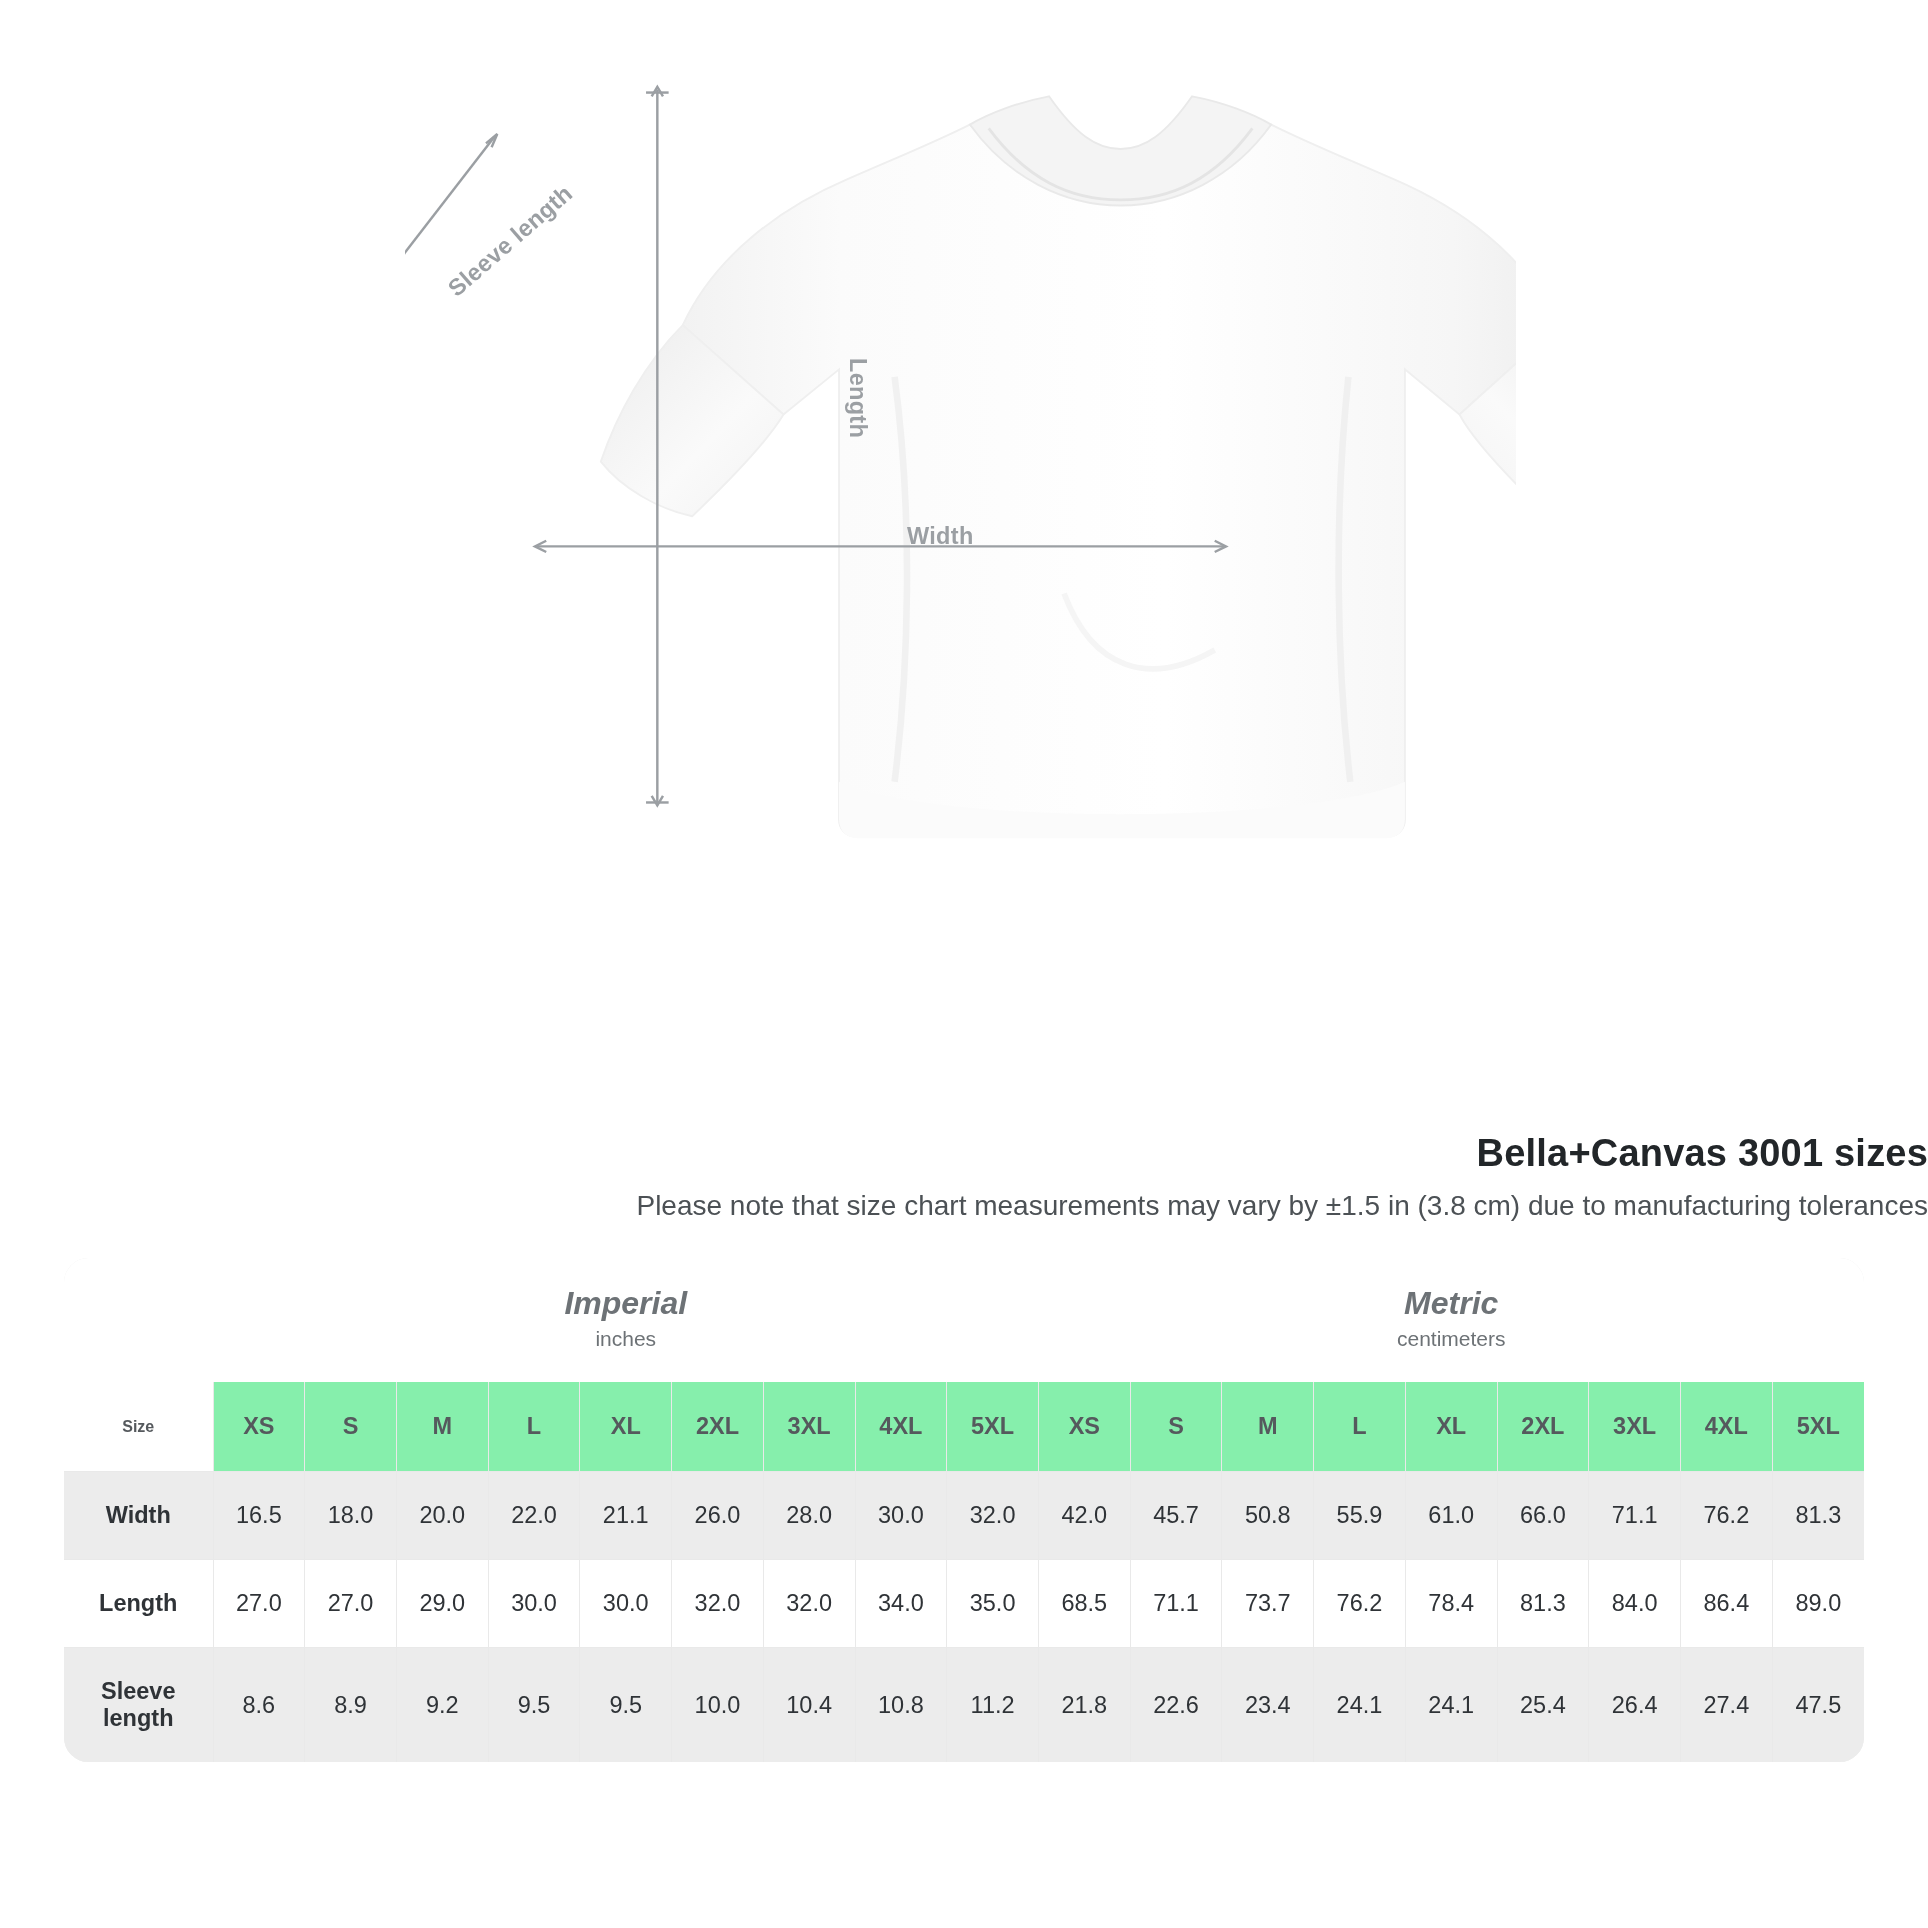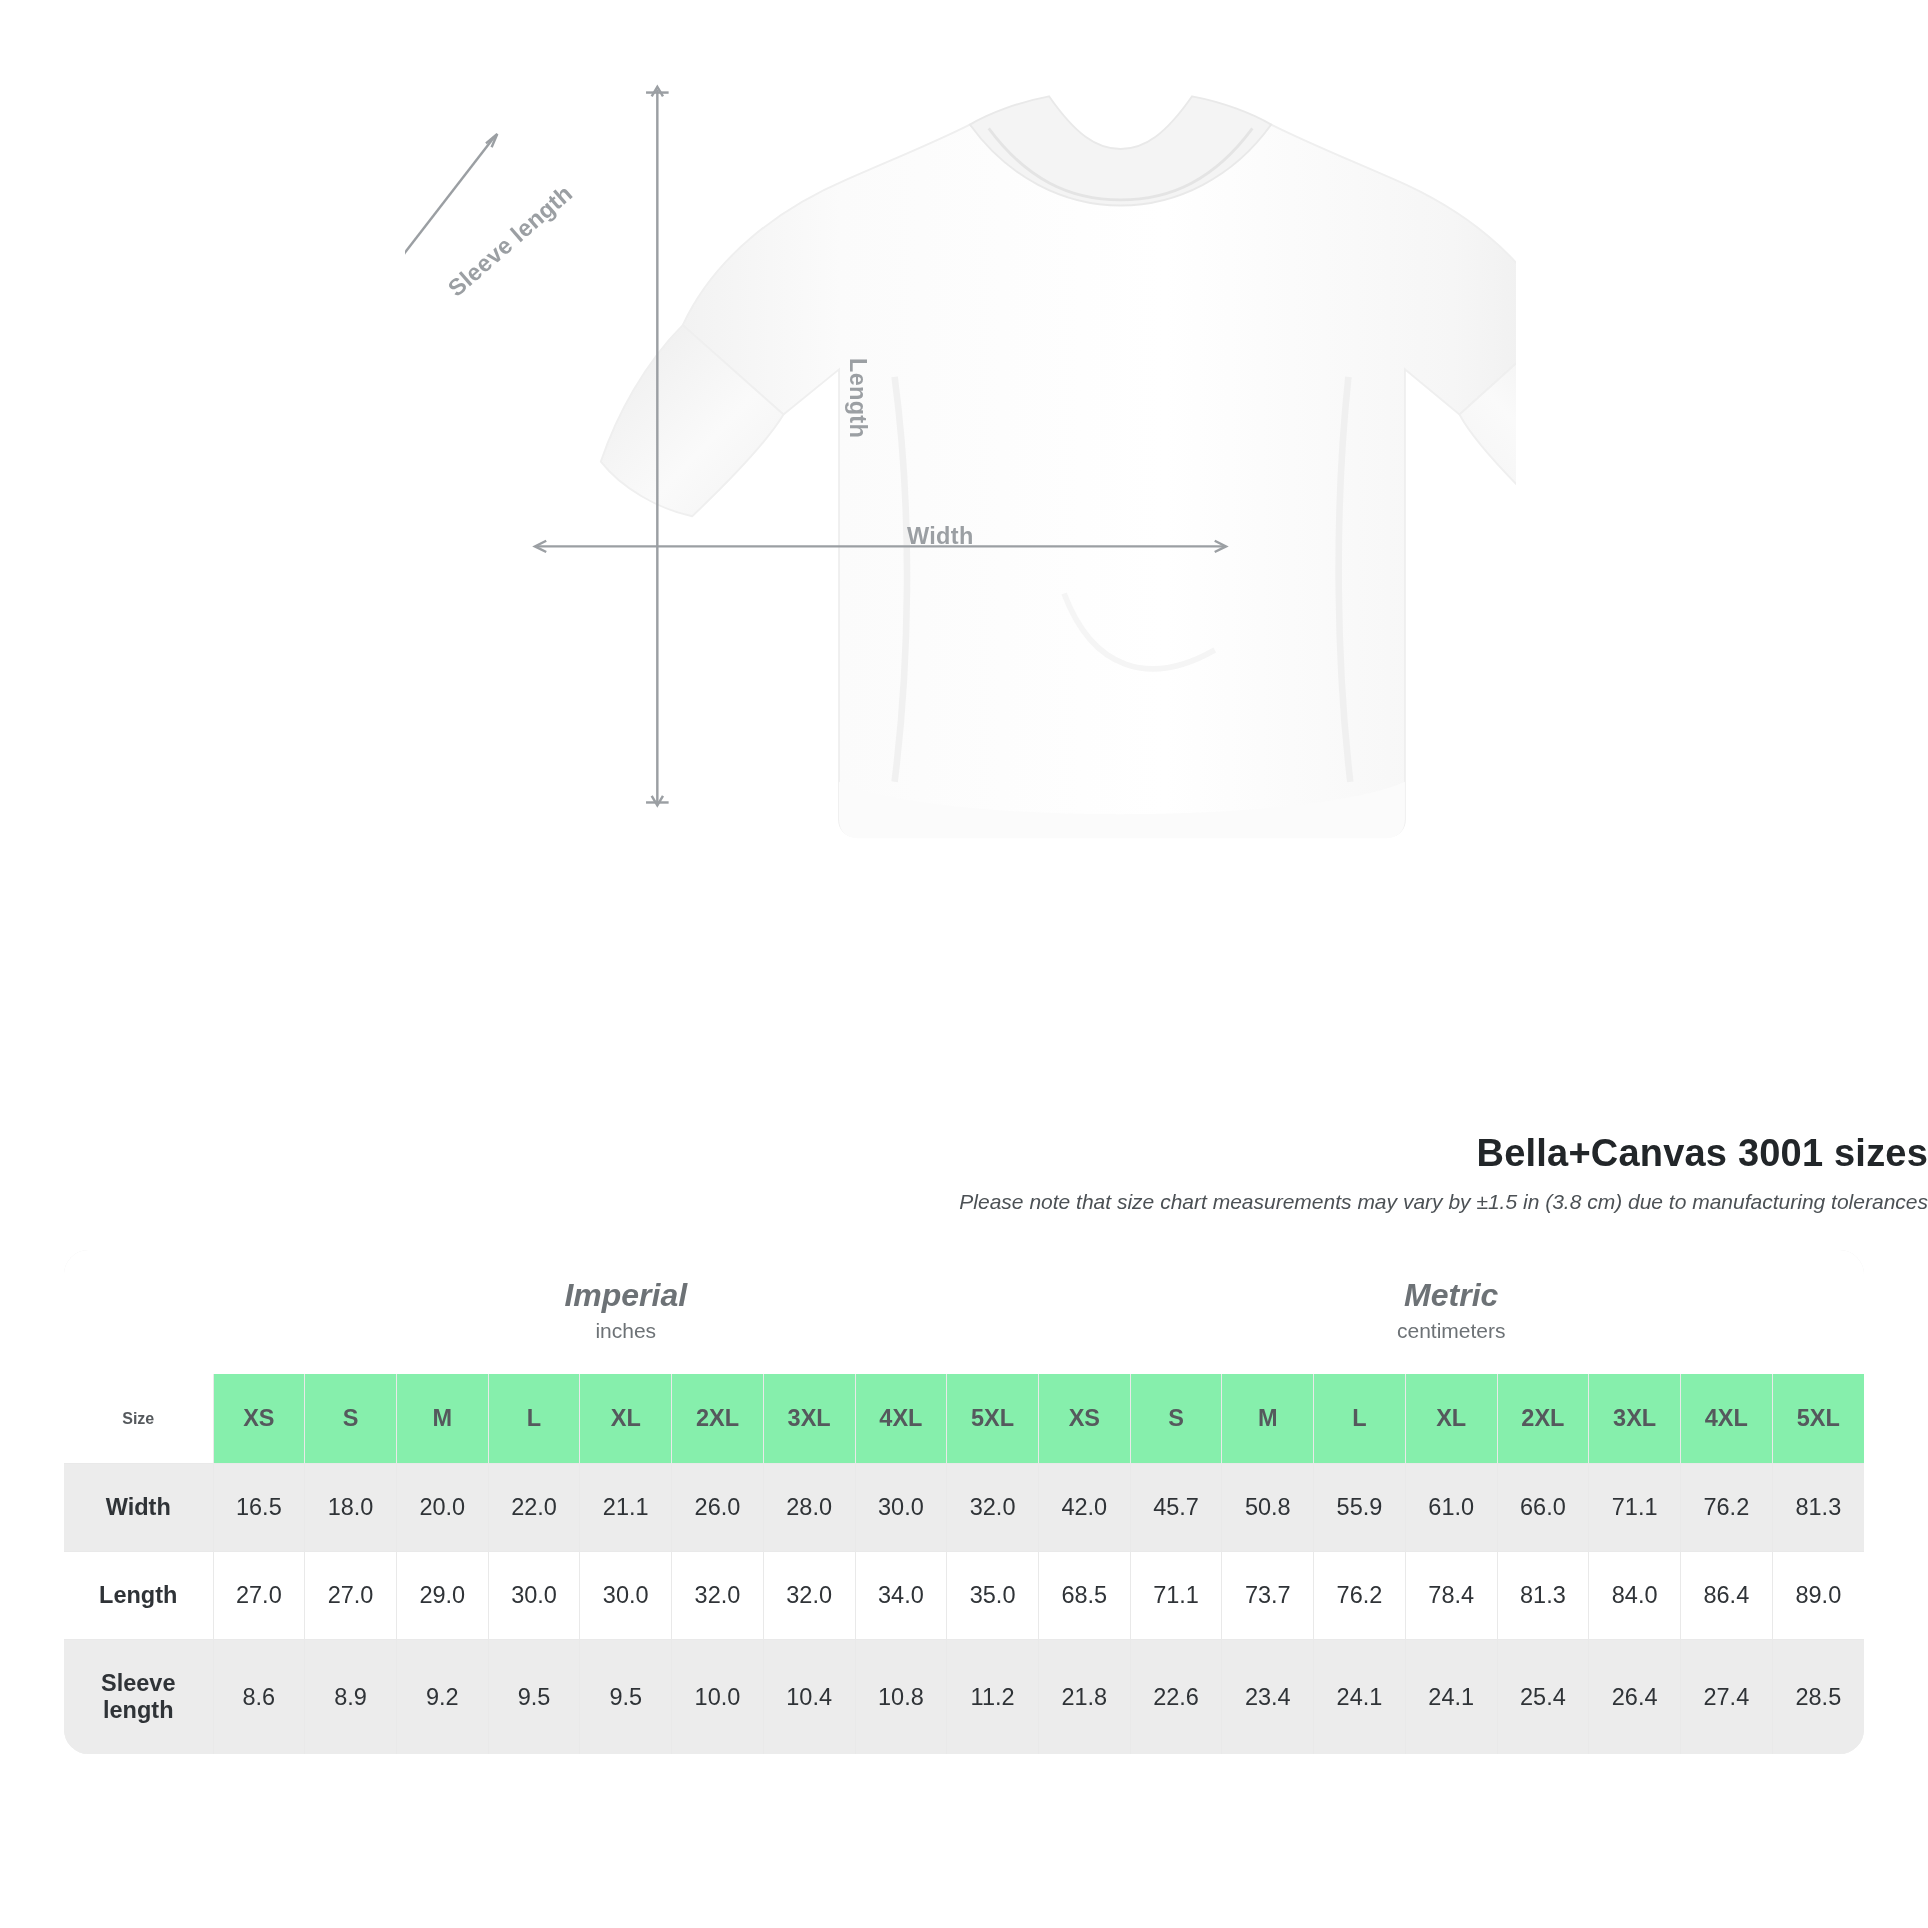--- a/index.html
+++ b/index.html
@@ -67,22 +67,21 @@
     margin-top: 21px;
   }
   .chart-title {
     font-size: 38px;
     font-weight: bold;
     color: #222629;
     margin: 0 0 15px 0;
     letter-spacing: 0.2px;
   }
   .chart-note {
-    font-size: 21px;
-    font-style: italic;
+    font-size: 28px;
     color: #4c5155;
     margin: 0;
   }
 
   
   .table-wrap {
     margin: 36px 64px 0 64px;
     border-radius: 24.5px;
     overflow: hidden;
     background: #ececec;
@@ -340,20 +339,20 @@
             <td>10.8</td>
             <td>11.2</td>
             <td>21.8</td>
             <td>22.6</td>
             <td>23.4</td>
             <td>24.1</td>
             <td>24.1</td>
             <td>25.4</td>
             <td>26.4</td>
             <td>27.4</td>
-            <td>28.5</td>
+            <td>47.5</td>
           </tr>
         </tbody>
     </table>
   </div>
 
 </div>
 
 
 </body></html>

